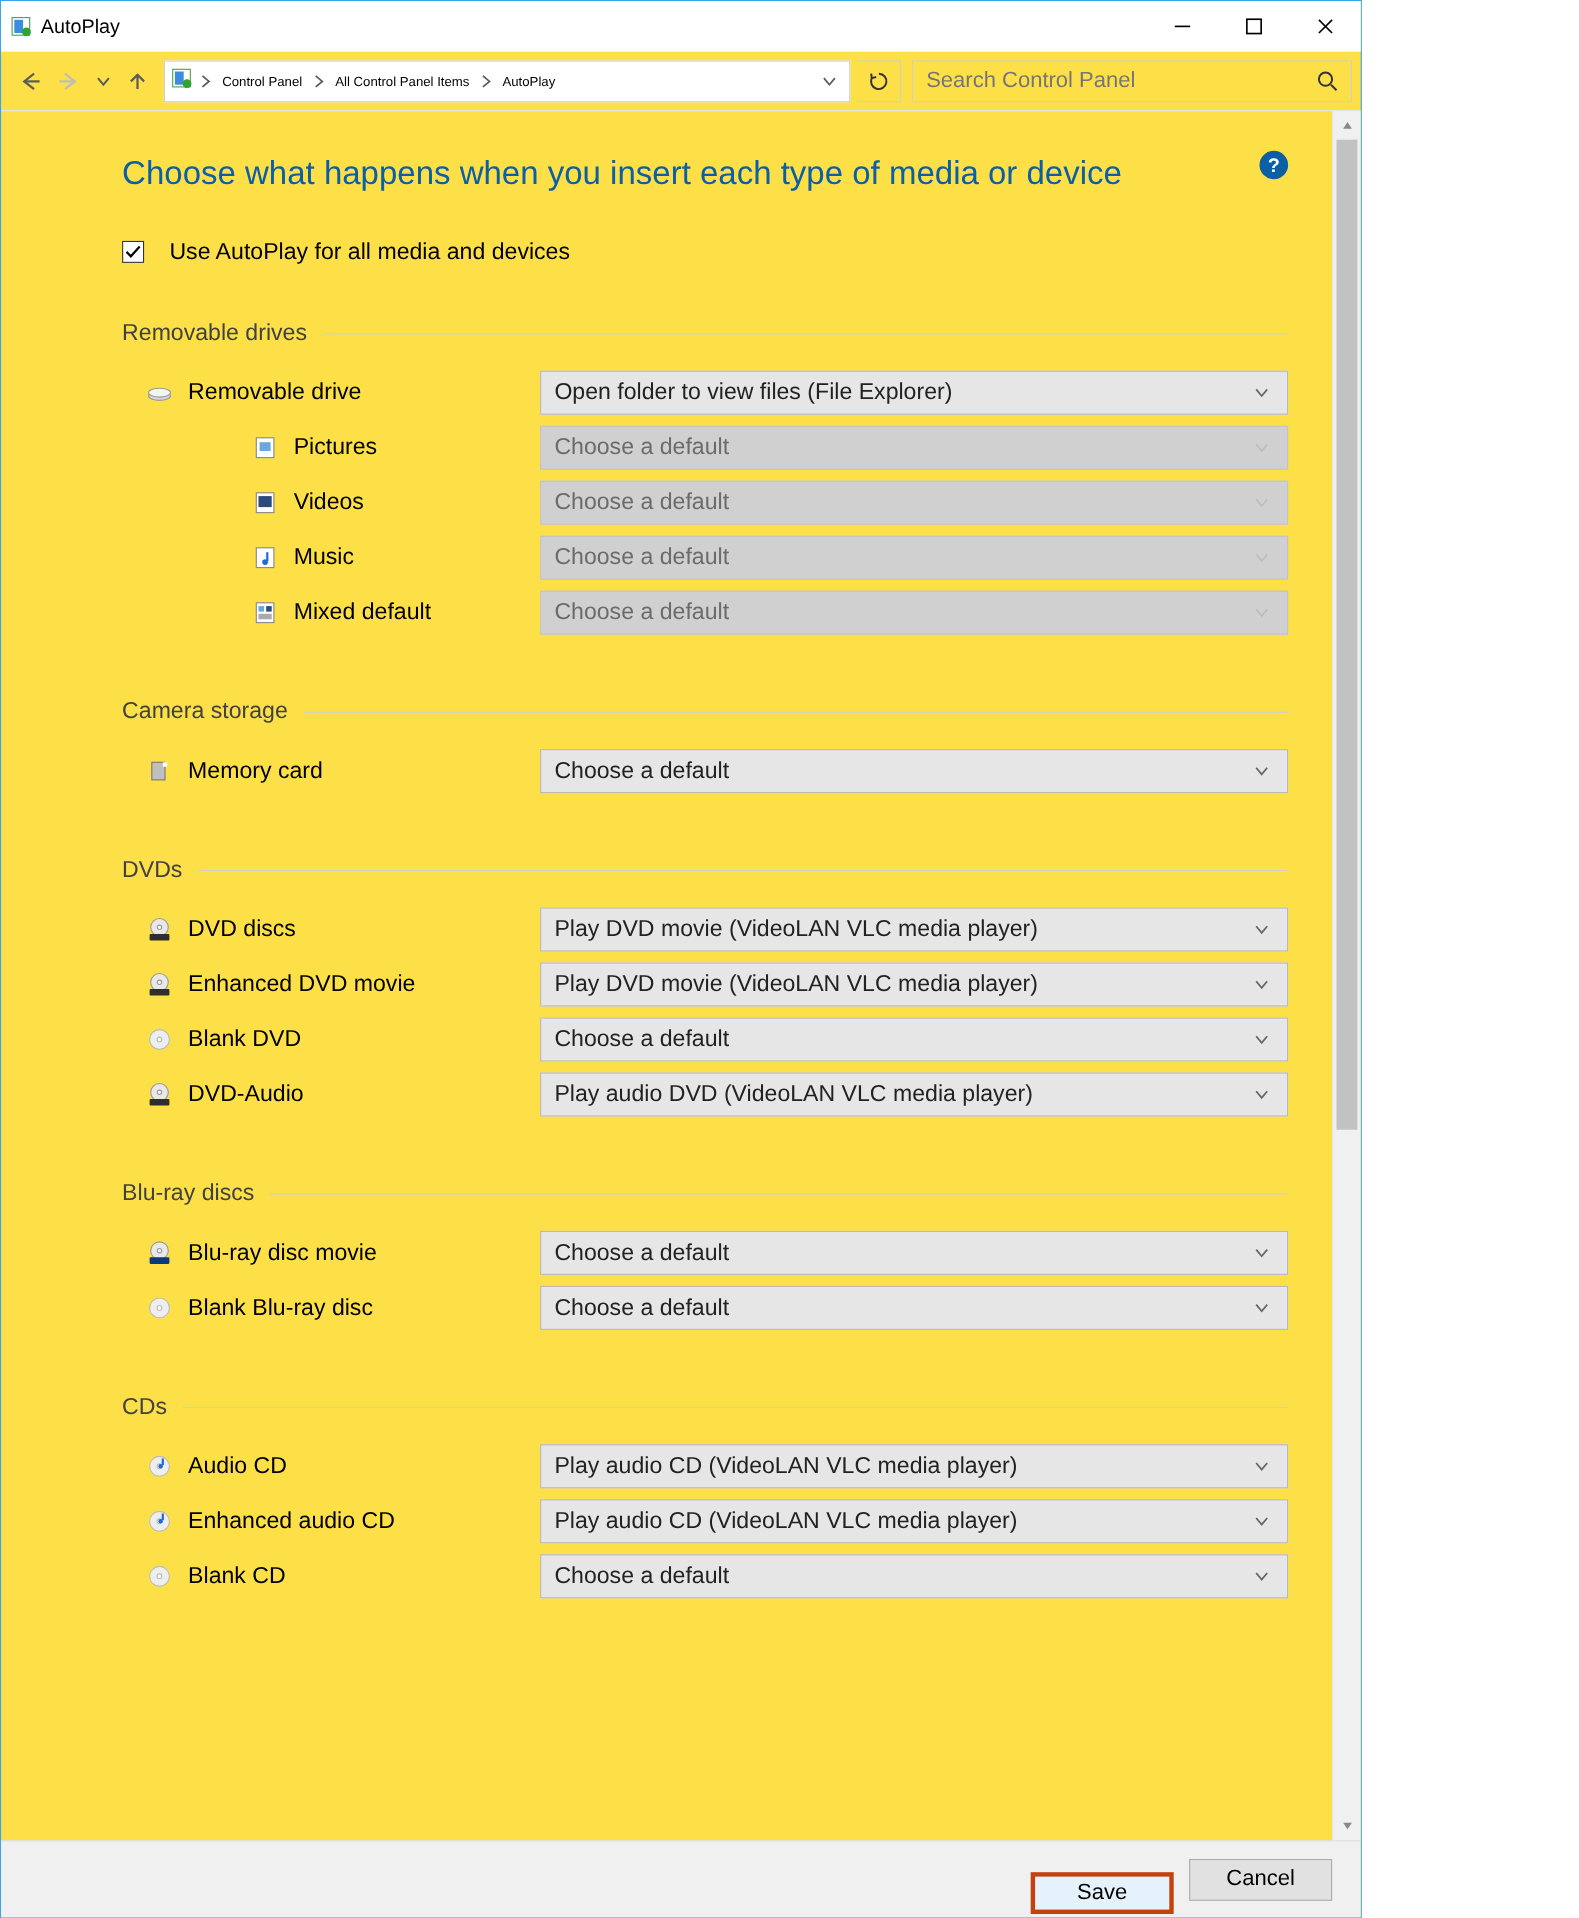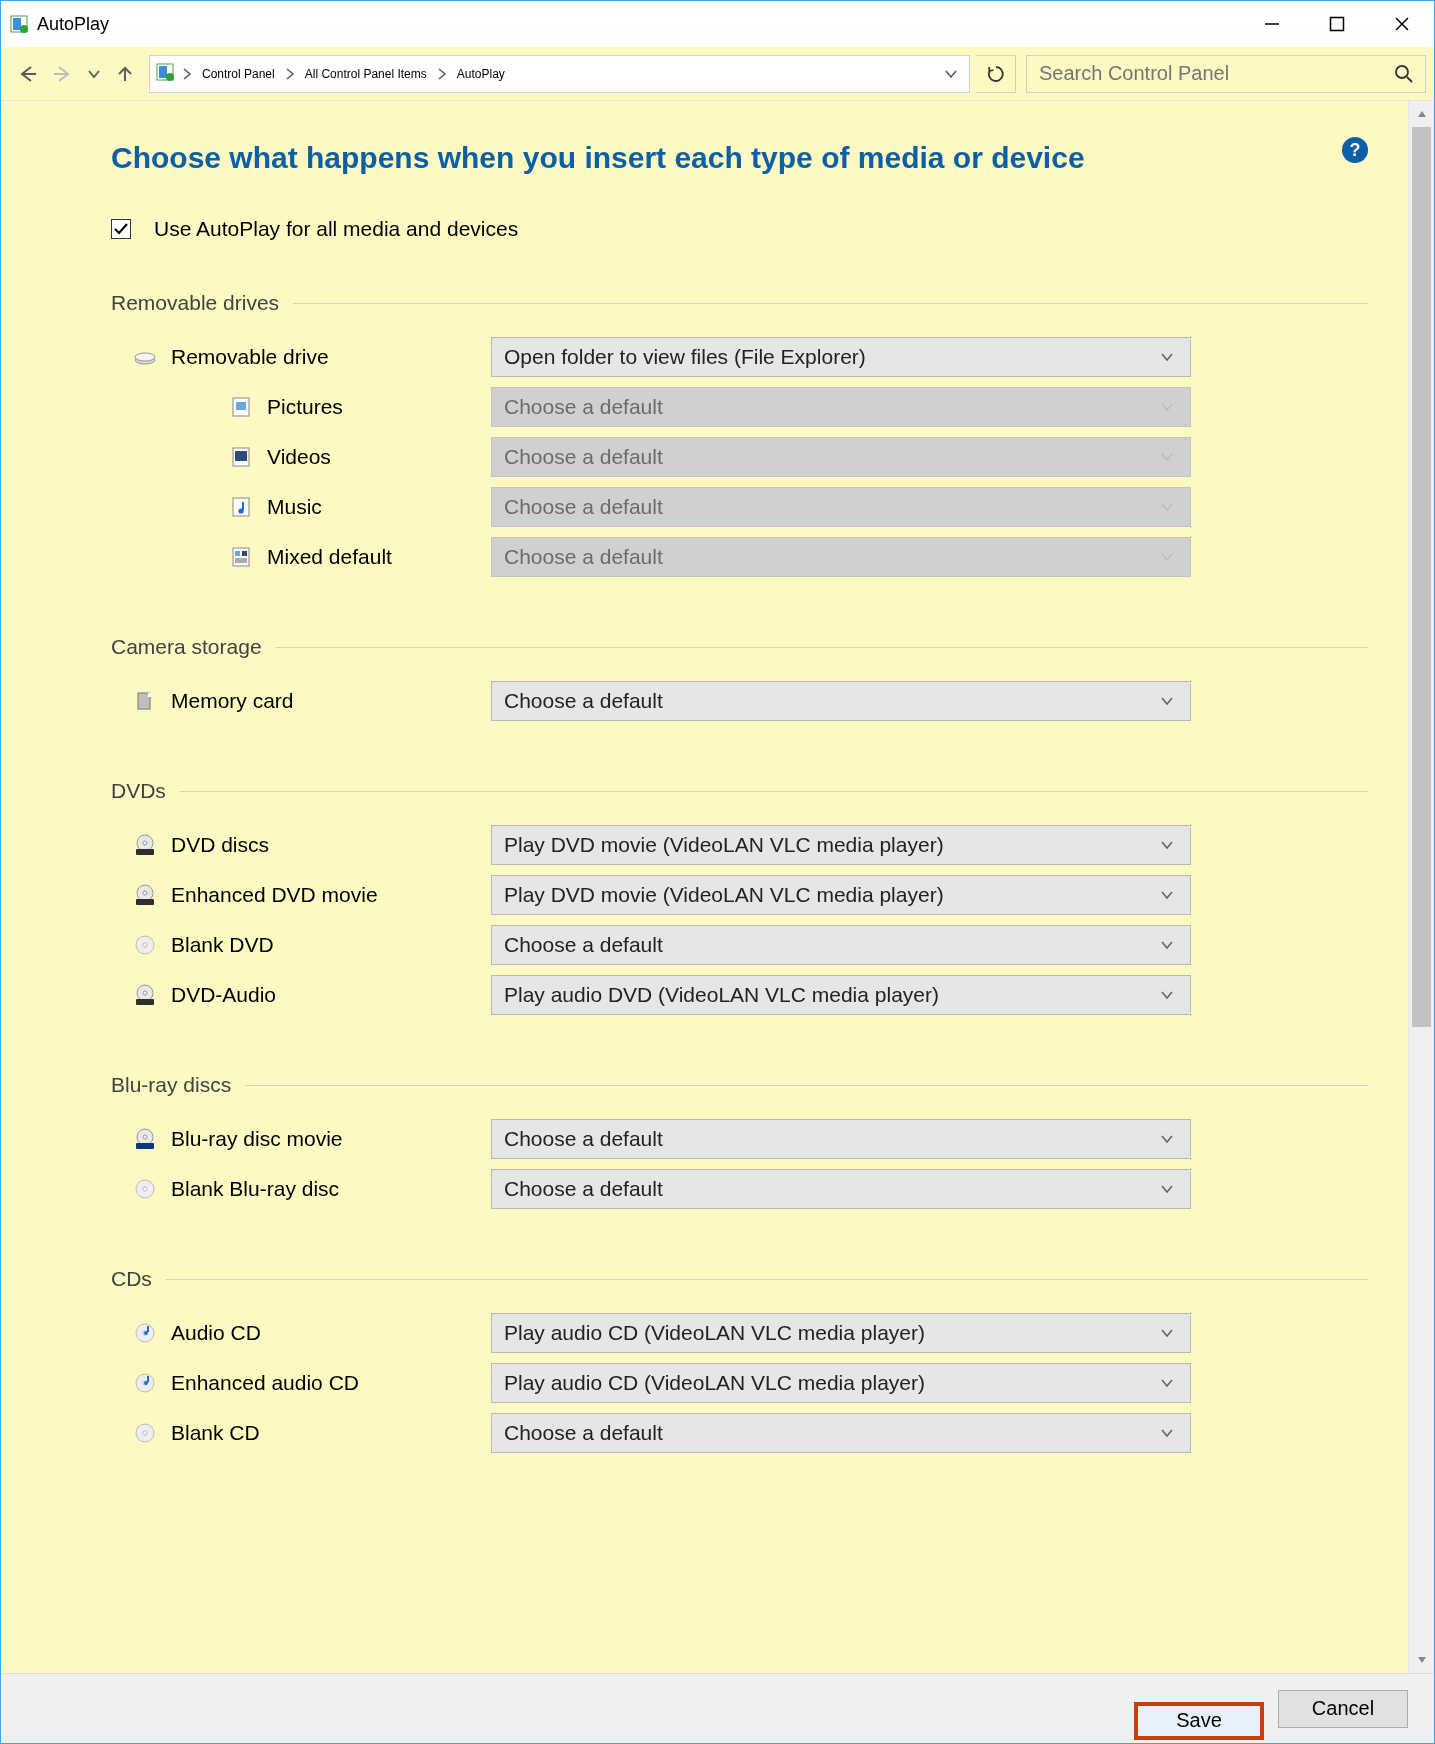--- a/index.html
+++ b/index.html
@@ -4,22 +4,22 @@
 <style>
   * { box-sizing: border-box; }
   html, body {
     margin: 0; padding: 0; width: 1435px; height: 1744px;
     font-family: "Segoe UI", Arial, sans-serif;
     background: #fff; color: #000; overflow: hidden;
   }
 
   
   .window {
-    width: 1435px; height: 1744px; border: 1px solid #3aa4ec;
-    display: flex; flex-direction: column; background: #fef9c3;
+    width: 1238px; height: 1744px; border: 1px solid #3aa4ec;
+    display: flex; flex-direction: column; background: #fde047;
   }
   .titlebar {
     height: 46px; display: flex; align-items: center; padding: 0 0 0 8px;
     background: #fff;
   }
   .titlebar .app-icon { width: 20px; height: 20px; margin-right: 8px; display:flex; align-items:center; justify-content:center; }
   .titlebar .title { font-size: 18px; flex: 0 0 auto; }
   .titlebar .spacer { flex: 1; }
   .sysbtn { width: 65px; height: 46px; display:flex; align-items:center; justify-content:center; }
   .sysbtn svg { stroke: #000; }
@@ -52,21 +52,21 @@
 
   
   .content-wrap { flex:1; display:flex; min-height:0; }
   .content {
     flex:1; padding: 40px 0 0 110px; overflow:hidden; position:relative;
   }
   .scrollbar { width:26px; background:#f0f0f0; position:relative; border-left:1px solid #e5e5e5; height:100%; }
   .scrollbar .arrow { height:26px; display:flex; align-items:center; justify-content:center; }
   .scrollbar .thumb { position:absolute; left:3px; right:3px; top:26px; height:900px; background:#c2c2c2; border-radius:0; }
 
-  .page-title { color:#0a5fa5; font-size:30px; font-weight:700; margin:0 0 42px 0; }
+  .page-title { color:#0a5fa5; font-size:30px; font-weight:400; margin:0 0 42px 0; }
   .help-badge {
     position:absolute; right:40px; top:36px; width:26px; height:26px; border-radius:50%;
     background:#0a5fa5; color:#fff; display:flex; align-items:center; justify-content:center;
     font-size:18px; font-weight:bold;
   }
 
   .checkbox-row { display:flex; align-items:center; font-size:21px; margin-bottom:50px;gap:13px; }
   .checkbox-rowL2 { display:flex; align-items:center; font-size:21px; margin: 28px 0 18px 22px; }
   .chk { width:20px; height:20px; border:1.5px solid #333; margin-right:10px; display:flex; align-items:center; justify-content:center; background:#fff; }
   .chk.checked svg { stroke:#000; }

